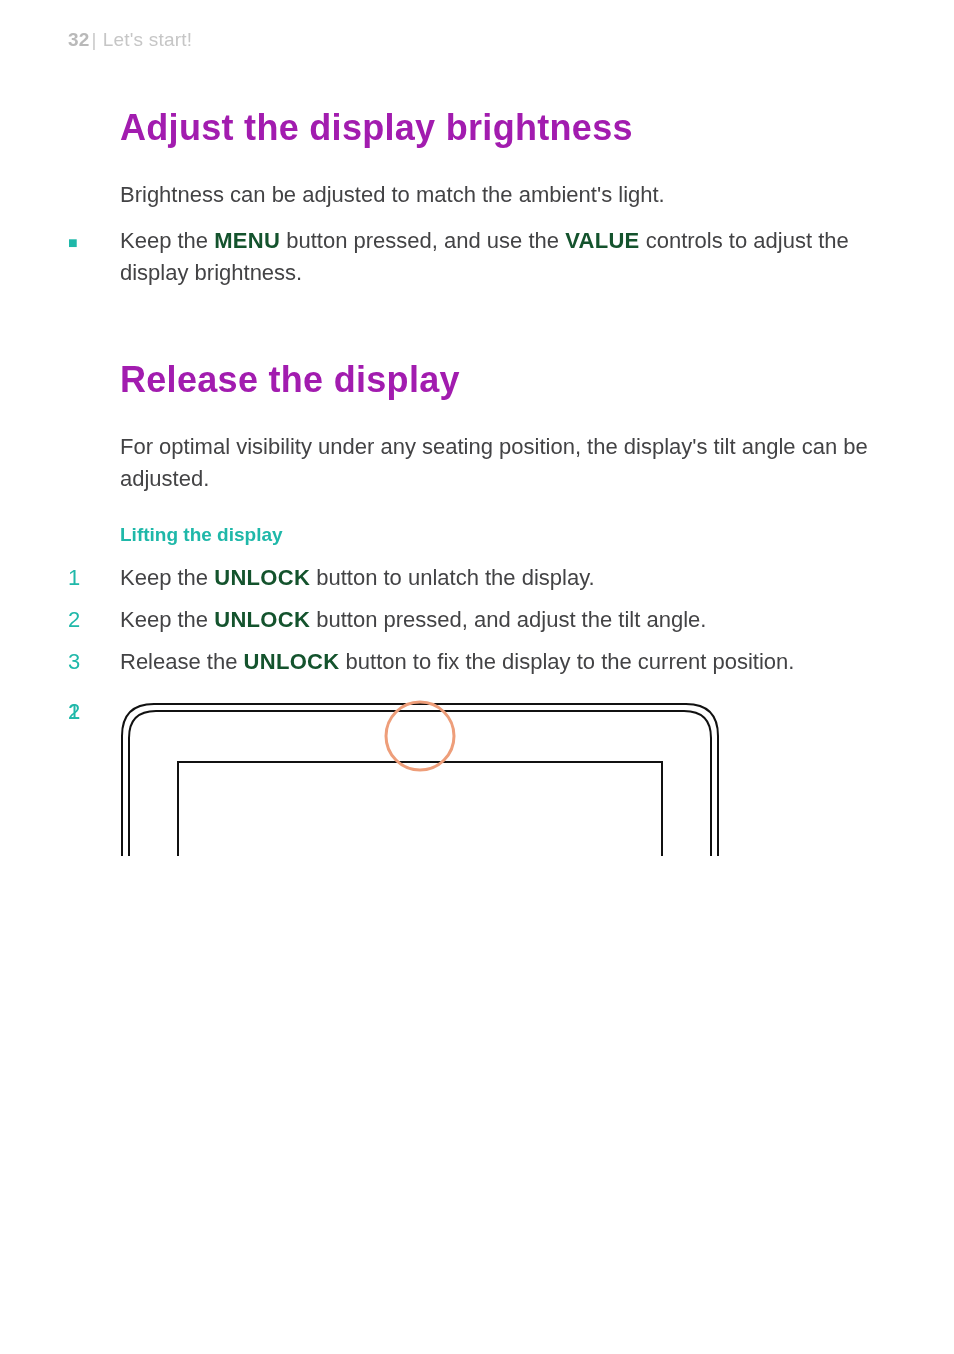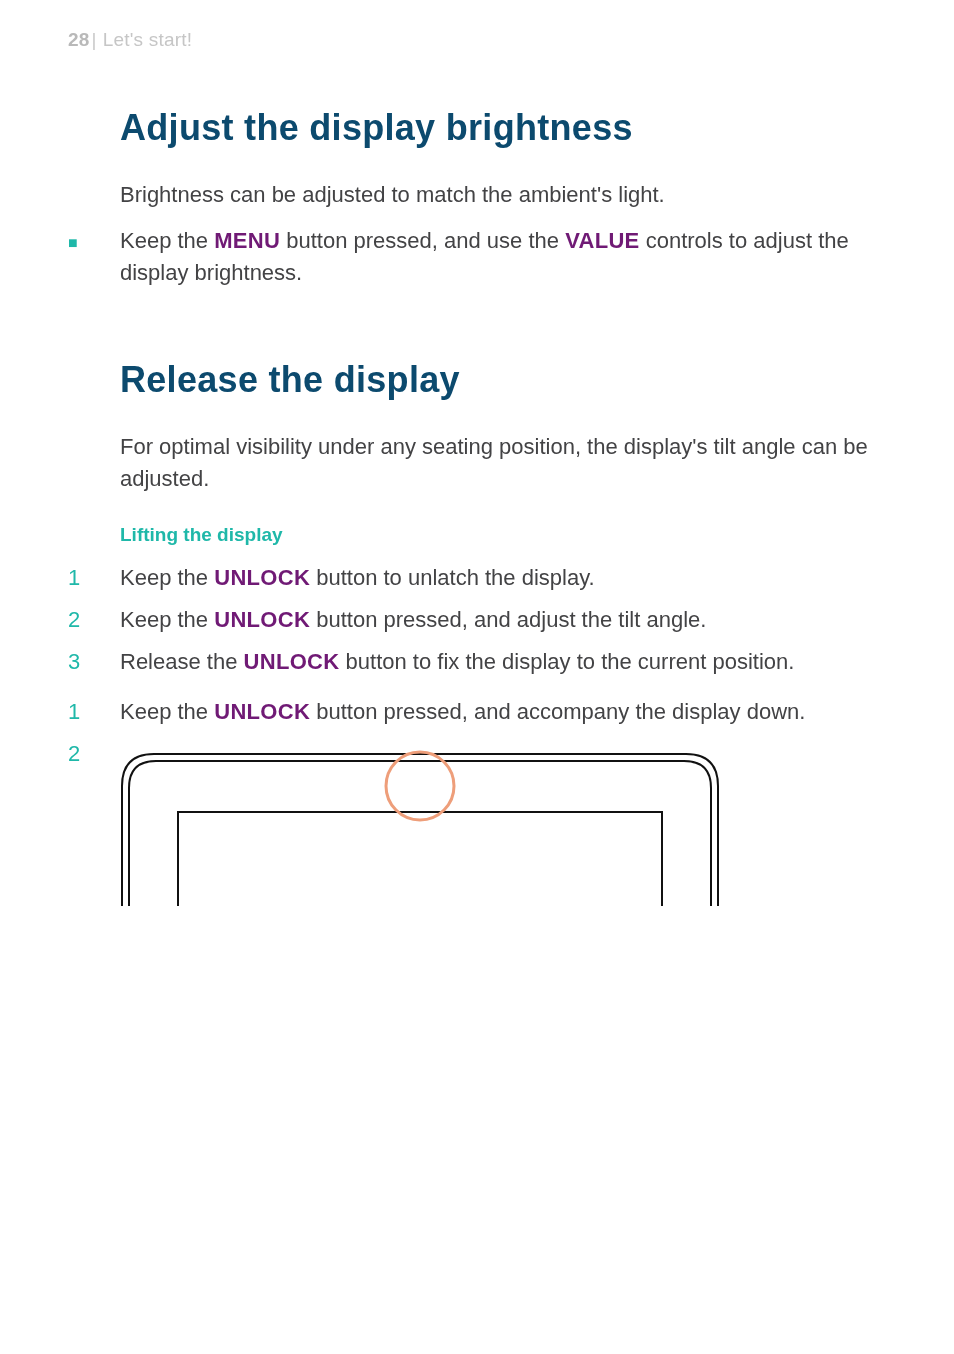--- a/index.html
+++ b/index.html
@@ -42,21 +42,21 @@
     font-weight: 400;
     color: #c6c6c6;
   }
 
   
   .content {
     margin-left: 52px; 
   }
 
   h2.section {
-    color: #0c4a6e;
+    color: #a21caf;
     font-size: 36px;
     font-weight: 700;
     margin: 12px 0 30px 0;
     letter-spacing: 0.3px;
   }
 
   p.body {
     font-size: 22px;
     line-height: 1.45;
     color: #434345;
@@ -91,21 +91,21 @@
   .item .marker.num {
     color: #1fb8a9;
     font-weight: 500;
   }
   .item .text {
     font-size: 22px;
     line-height: 1.45;
     color: #434345;
   }
   .item .text .kw {
-    color: #701a75;
+    color: #14532d;
     font-weight: 600;
     letter-spacing: 0.3px;
   }
 
   h3.sub {
     color: #1fb8a9;
     font-size: 19px;
     font-weight: 600;
     margin: 30px 0 16px 0;
   }
@@ -120,21 +120,21 @@
   }
 
   svg { display: block; }
 </style>
 </head>
 <body>
 
 <div class="page">
 
   <div class="header">
-    <span class="pg">28</span><span class="pipe">|</span><span class="chapter">Let's start!</span>
+    <span class="pg">32</span><span class="pipe">|</span><span class="chapter">Let's start!</span>
   </div>
 
   <div class="content">
 
     <div class="group">
       <h2 class="section">Adjust the display brightness</h2>
       <p class="body">Brightness can be adjusted to match the ambient's light.</p>
 
       <div class="item">
         <span class="marker bullet">■</span>
@@ -168,23 +168,20 @@
           <span class="text">
             <span>Release the </span><span class="kw">UNLOCK</span><span> button to fix the display to the current position.</span>
           </span>
         </div>
       </div>
 
 
       <div class="list-block">
         <div class="item">
           <span class="marker num">1</span>
-          <span class="text">
-            <span>Keep the </span><span class="kw">UNLOCK</span><span> button pressed, and accompany the display down.</span>
-          </span>
         </div>
         <div class="item">
           <span class="marker num">2</span>
         </div>
       </div>
 
       <div class="diagram-wrap">
         <svg width="600" height="160" viewBox="0 0 600 160">
 
           <g fill="none" stroke="#111" stroke-width="2">

